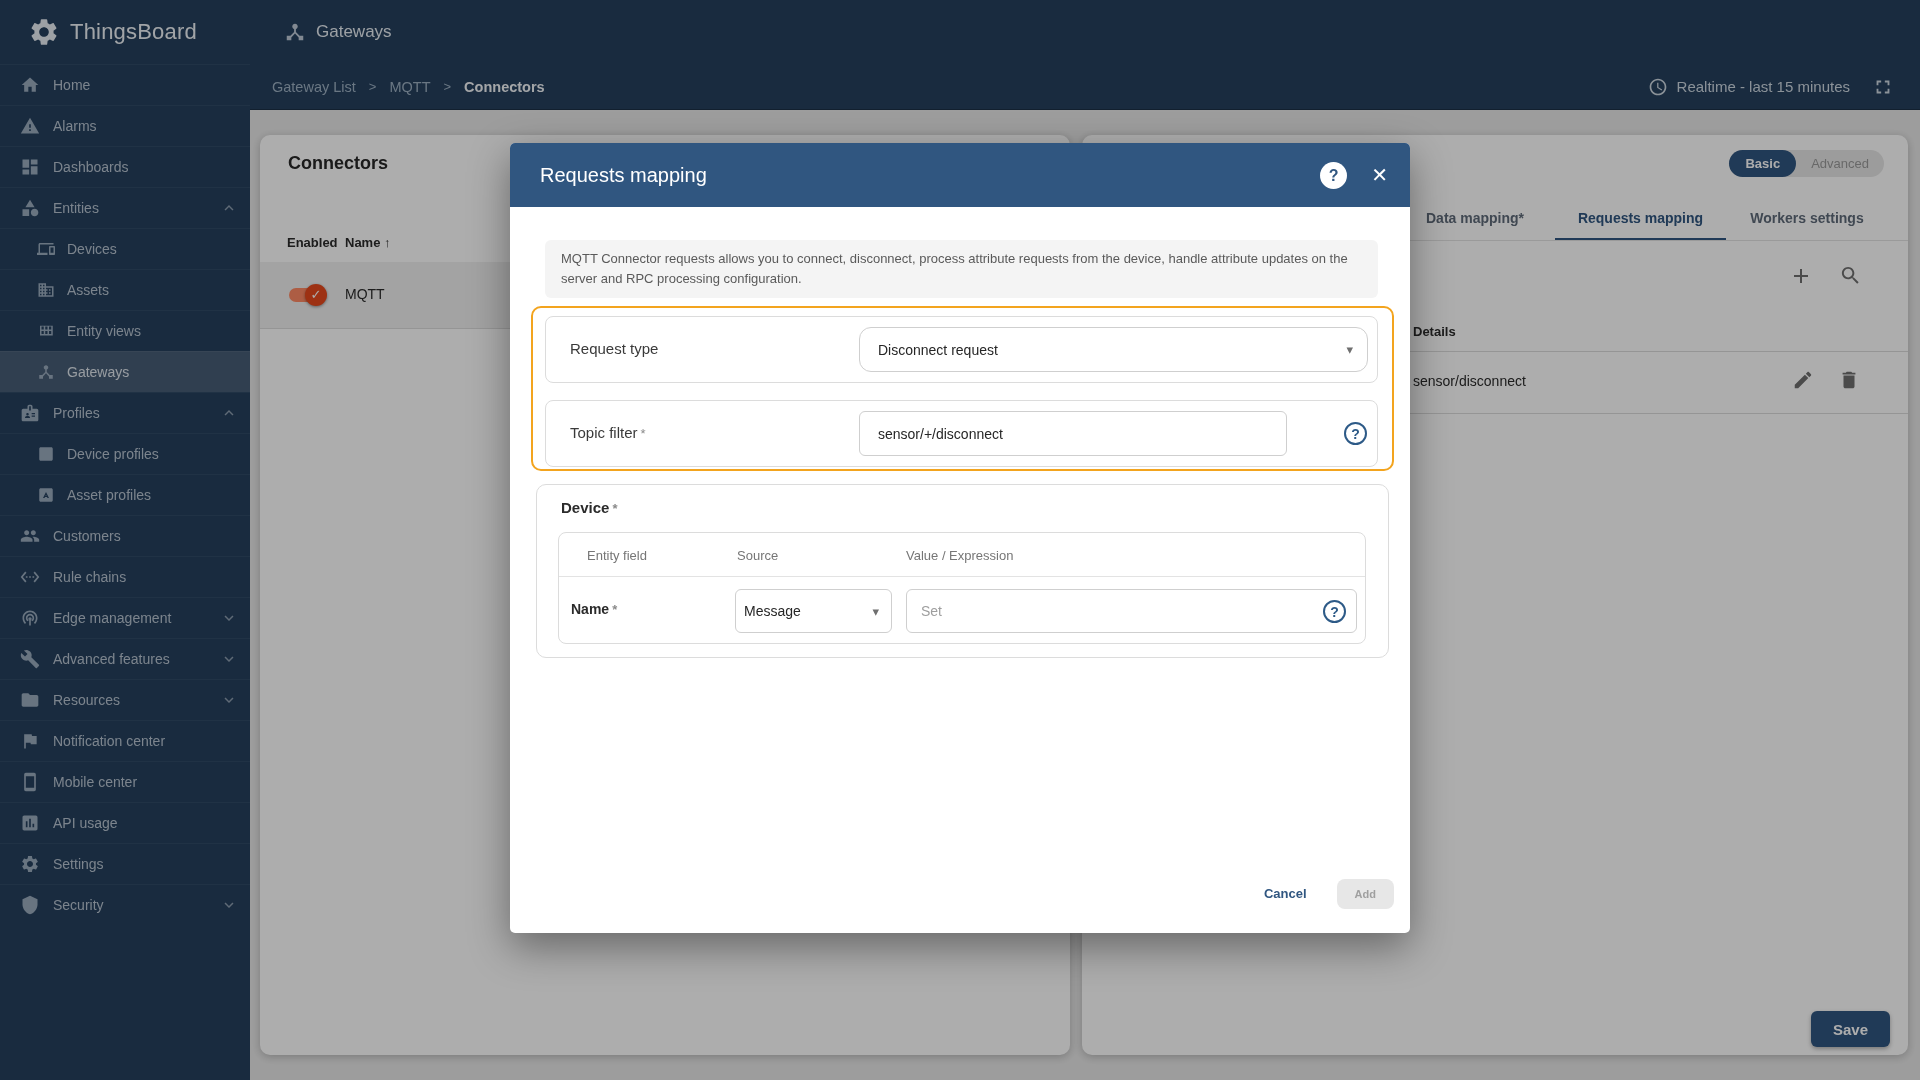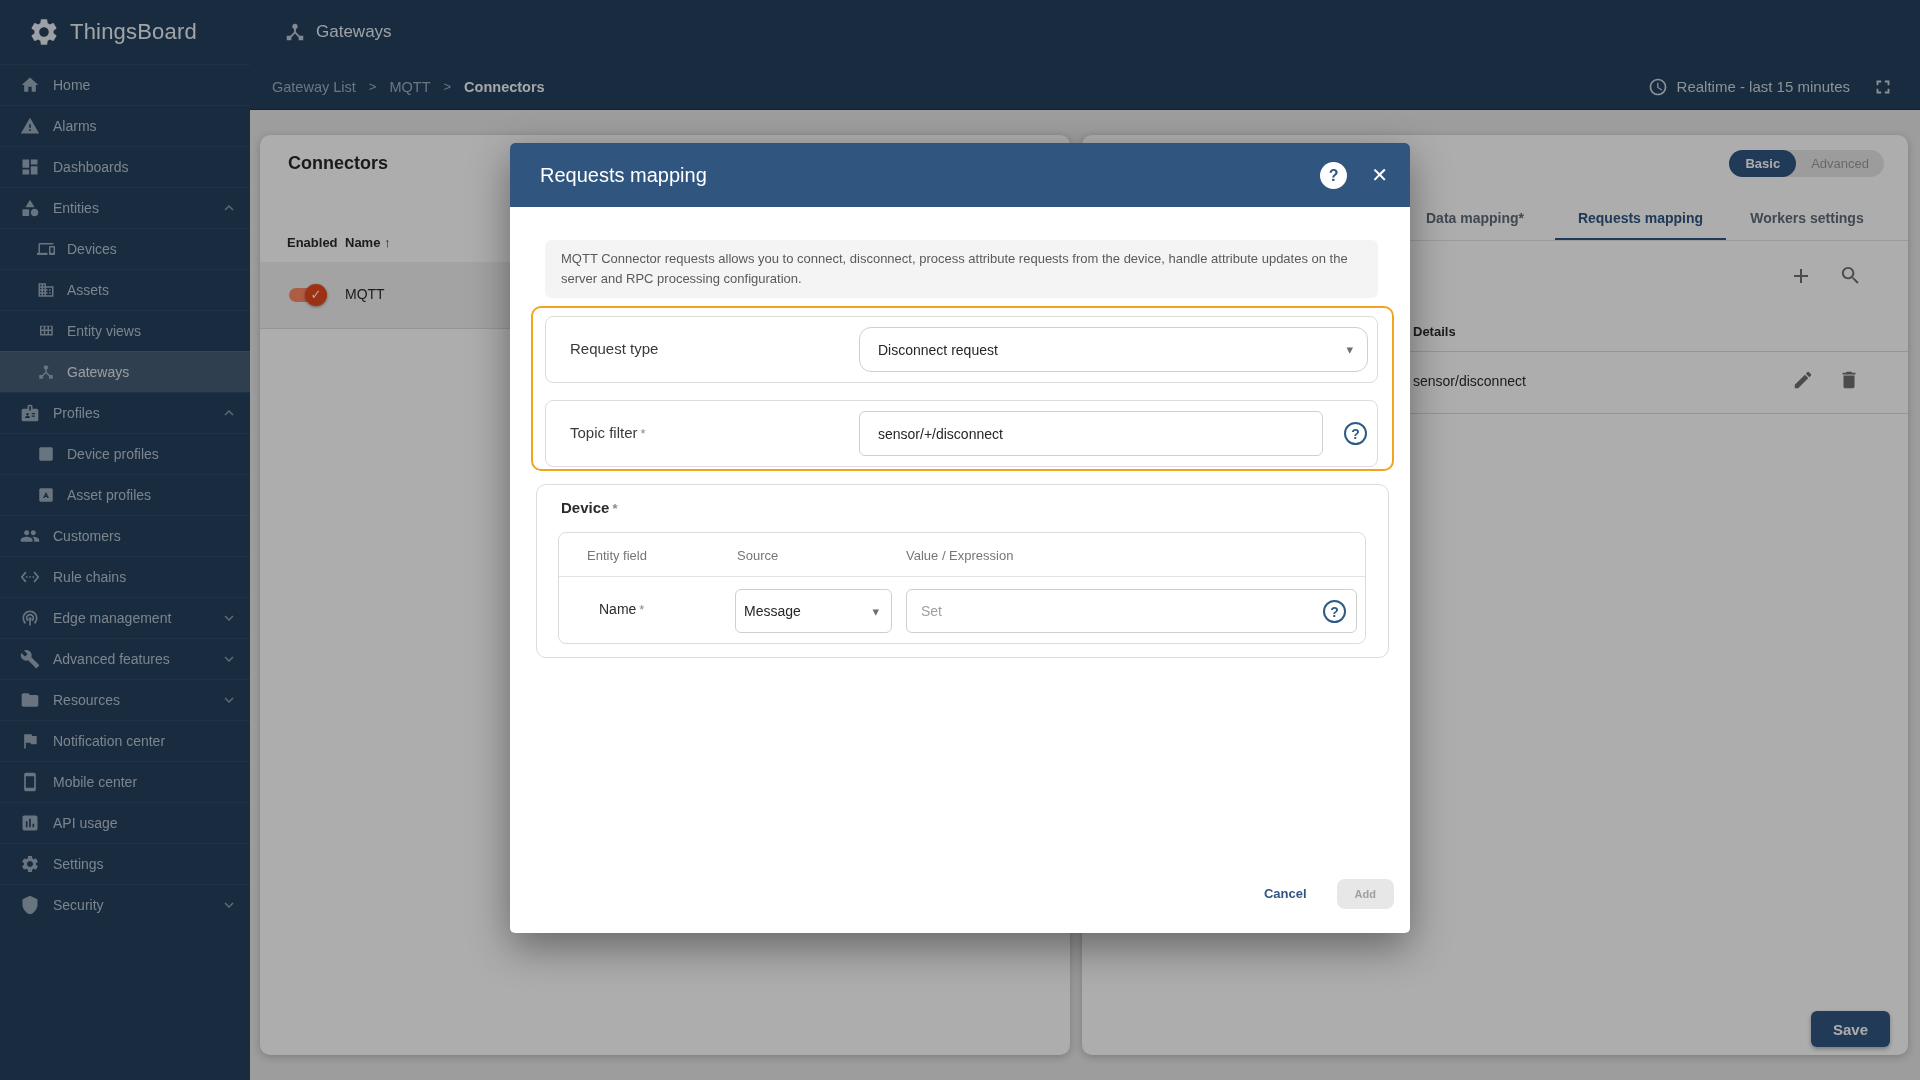--- a/index.html
+++ b/index.html
@@ -90,31 +90,31 @@
   .m-help { width:27px; height:27px; border-radius:50%; background:#fff; color:#305680; font-size:16px; font-weight:700; text-align:center; line-height:27px; cursor:pointer; }
   .m-close { color:#fff; font-size:20px; cursor:pointer; line-height:1; }
   .m-info { position:absolute; left:35px; right:32px; top:97px; background:#f4f4f4; border-radius:6px; padding:9px 16px; font-size:13px; color:#5a5a5a; line-height:1.55; }
   .hl-group { position:absolute; left:21px; right:16px; top:163px; height:165px; border:2px solid #f3a41e; border-radius:10px; }
   .f-card { position:absolute; left:35px; right:32px; height:67px; border:1px solid #dcdcdc; border-radius:8px; background:#fff; }
   .f-card.c1 { top:173px; } .f-card.c2 { top:257px; }
   .f-label { position:absolute; left:24px; top:23px; font-size:15px; color:#3a3a3a; }
   .req { color:#8a8a8a; font-size:13px; margin-left:3px; }
   .dd-box { position:absolute; left:313px; top:10px; width:509px; height:45px; border:1px solid #cfcfcf; border-radius:12px; display:flex; align-items:center; padding:0 14px 0 18px; font-size:14px; color:#262626; cursor:pointer; }
   .dd-caret { margin-left:auto; color:#6f6f6f; font-size:13px; }
-  .txt-box { position:absolute; left:313px; top:10px; width:464px; height:45px; border:1px solid #cfcfcf; border-radius:6px; padding:0 14px 0 18px; font-size:14px; color:#262626; outline:none; }
+  .txt-box { position:absolute; left:313px; top:10px; width:428px; height:45px; border:1px solid #cfcfcf; border-radius:6px; padding:0 14px 0 18px; font-size:14px; color:#262626; outline:none; }
   .q-ring { width:23px; height:23px; border:2px solid #2d5a87; border-radius:50%; color:#2d5a87; font-size:14px; font-weight:700; text-align:center; line-height:20px; cursor:pointer; flex:none; }
   .c2-help { position:absolute; right:10px; top:21px; }
   .dev-card { position:absolute; left:26px; right:21px; top:341px; height:174px; border:1px solid #dcdcdc; border-radius:10px; }
   .dev-title { position:absolute; left:24px; top:14px; font-size:15px; font-weight:700; color:#2b2b2b; }
   .dev-table { position:absolute; left:21px; right:22px; top:47px; height:112px; border:1px solid #dcdcdc; border-radius:8px; }
   .dt-head { position:absolute; left:0; right:0; top:0; height:44px; border-bottom:1px solid #e3e3e3; font-size:13px; color:#767676; }
   .dt-head span { position:absolute; top:15px; }
   .dt-h0 { left:28px; } .dt-h1 { left:178px; } .dt-h2 { left:347px; }
   .dt-row { position:absolute; left:0; right:0; top:45px; height:66px; }
-  .dt-field { position:absolute; left:40px; top:23px; font-size:14px; font-weight:400; color:#2b2b2b; }
+  .dt-field { position:absolute; left:12px; top:23px; font-size:14px; font-weight:700; color:#2b2b2b; }
   .dt-select { position:absolute; left:176px; top:11px; width:157px; height:44px; border:1px solid #cfcfcf; border-radius:6px; display:flex; align-items:center; padding:0 12px 0 8px; font-size:14px; color:#262626; cursor:pointer; }
   .dt-input-wrap { position:absolute; left:347px; top:11px; width:451px; height:44px; border:1px solid #cfcfcf; border-radius:6px; display:flex; align-items:center; padding:0 10px 0 2px; }
   .dt-input { flex:1; border:none; outline:none; font-size:14px; color:#262626; padding-left:12px; }
   .dt-input::placeholder { color:#9e9e9e; }
   .m-footer { position:absolute; right:16px; bottom:24px; display:flex; align-items:center; gap:18px; }
   .btn-cancel { background:none; border:none; color:#305680; font-size:13px; font-weight:700; padding:8px 12px; cursor:pointer; }
   .btn-add { background:#e7e7e7; border:none; color:#9f9f9f; font-size:11px; font-weight:600; padding:9px 18px; border-radius:8px; cursor:default; }
 </style>
 </head>
 <body>

